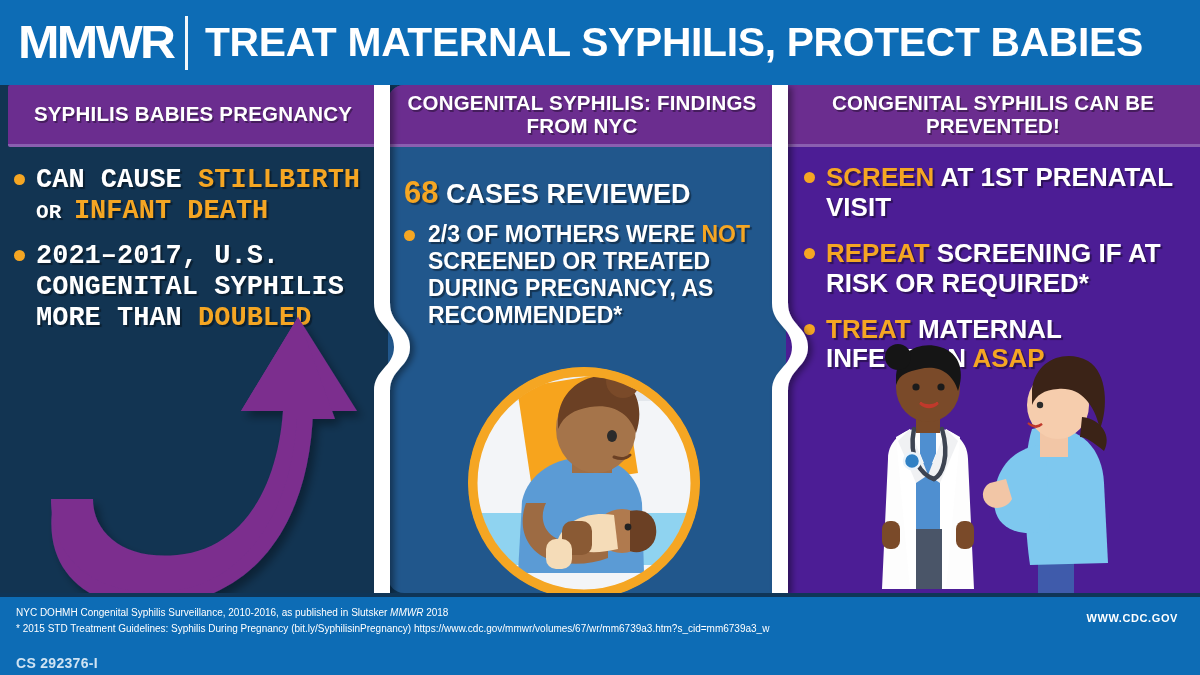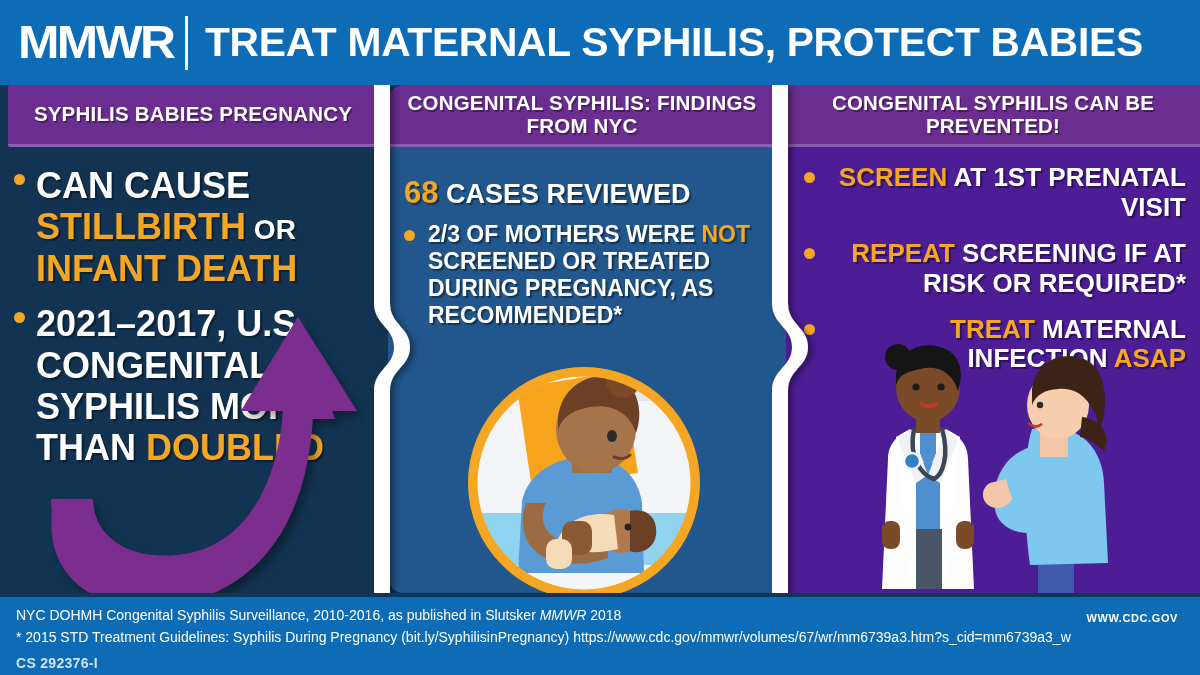--- a/index.html
+++ b/index.html
@@ -63,47 +63,47 @@
   }
   .txt{
     color:#ffffff; font-weight:bold; line-height:1.15;
     text-shadow:2px 2px 1px rgba(0,0,0,.4);
   }
   .hl{ color:#f5a623; }
   .sm{ font-size:.78em; }
 
   
   .left-body{ padding:18px 16px 0 10px; }
-  .left-body .txt{ font-size:36px; }
+  .left-body .txt{ font-size:27px;font-family:Liberation Mono, monospace; }
 
   
   .mid-body{ padding:28px 18px 0 12px; }
   .lead{ color:#ffffff; font-weight:bold; font-size:27px; text-shadow:2px 2px 1px rgba(0,0,0,.4); margin-bottom:10px; padding-left:4px;}
   .lead .big{ color:#f5a623; font-size:31px; }
   .mid-body li.bullet{ padding-left:28px; }
   .mid-body .txt{ font-size:23px; line-height:1.18; }
 
   
-  .right-body{ padding:16px 14px 0 14px;text-align:right; }
+  .right-body{ padding:16px 14px 0 14px; }
   .right-body .txt{ font-size:26px; line-height:1.15; }
   .right-body li.bullet{ margin-bottom:16px; }
 
   
   .divider{ position:absolute; top:0; height:508px; width:64px; pointer-events:none; }
   .divider svg{ display:block; }
   .div1{ left:356px; }
   .div2{ left:754px; }
 
   
   .footer{
     position:absolute; left:0; top:593px; width:1200px; height:82px;
     background:#0d6cb5;
   }
   .footer-line{ position:absolute; left:0; top:0; width:1200px; height:4px; background:#0f3557; }
-  .foot-txt{ position:absolute; left:16px; top:12px; color:#ffffff; font-size:14px; line-height:1.55; }
+  .foot-txt{ position:absolute; left:16px; top:12px; color:#ffffff; font-size:10px; line-height:1.55; }
   .foot-txt em{ font-style:italic; }
   .cs{ position:absolute; left:16px; top:655px; color:#cfe3f3; font-size:14px; font-weight:bold; letter-spacing:.3px; }
   .cdcgov{
     position:absolute; right:22px; top:612px; color:#ffffff;
     font-size:11px; font-weight:bold; letter-spacing:.6px;
   }
 
   
   .arrow-wrap{ position:absolute; left:45px; bottom:-6px; width:330px; height:300px; }
   .baby-circle{ position:absolute; left:74px; bottom:-4px; width:244px; height:244px; }

